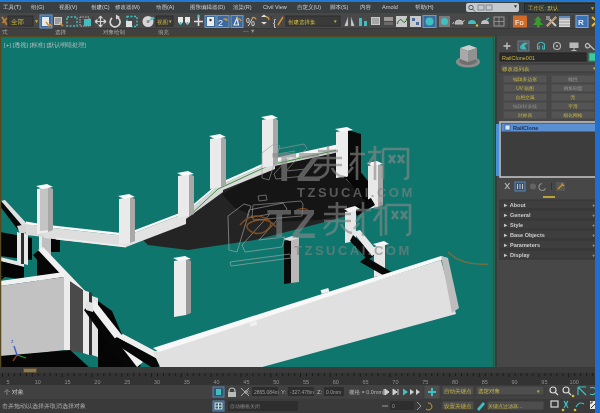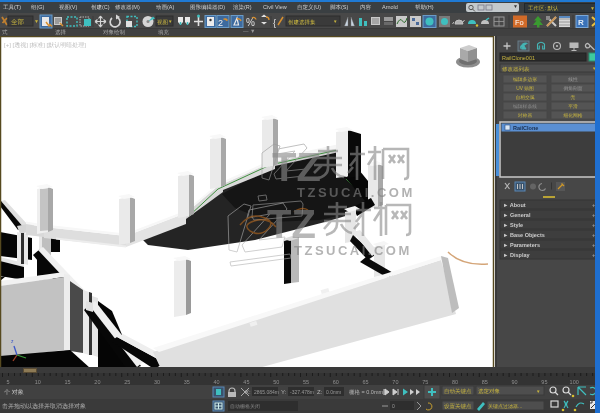--- a/index.html
+++ b/index.html
@@ -139,21 +139,21 @@
   </div>
 
   <div class="abs" style="left:0;top:29px;width:600px;height:7px;background:#404040;">
     <span class="abs" style="left:2px;top:0px;font-size:5.5px;color:#aaa;">式</span>
     <span class="abs" style="left:55px;top:0px;font-size:5.5px;color:#aaa;">选择</span>
     <span class="abs" style="left:103px;top:0px;font-size:5.5px;color:#aaa;">对象绘制</span>
     <span class="abs" style="left:158px;top:0px;font-size:5.5px;color:#aaa;">填充</span>
     <span class="abs" style="left:243px;top:-1px;font-size:5.5px;color:#999;">— ▼</span>
   </div>
 
-  <div class="abs" id="viewport" style="left:0;top:36px;width:495px;height:335px;background:#ffffff;">
+  <div class="abs" id="viewport" style="left:0;top:36px;width:495px;height:335px;background:#0f766e;">
     <svg width="495" height="335" viewBox="0 36 495 335" style="position:absolute;left:0;top:0">
 
       <polygon points="137,234 186,215 218,188 270,165 344,148 353,176 373,205 366,210 325,222 255,240 188,250 148,245" fill="#242424"></polygon>
       <polygon points="222,194 270,168 342,151 352,176 371,204 364,210 320,220 270,222 235,208" fill="#151515"></polygon>
 
       <polygon points="0,232 32,238 32,260 0,256" fill="#060606"></polygon>
 
       <polygon points="0,257 24,263 24,267 0,261" fill="#e5e5e5"></polygon>
       <polygon points="0,261 24,267 24,280 0,276" fill="#050505"></polygon>
 

